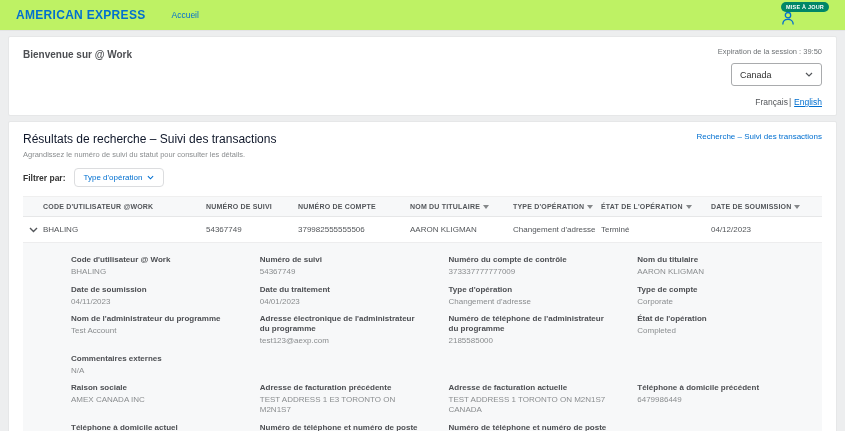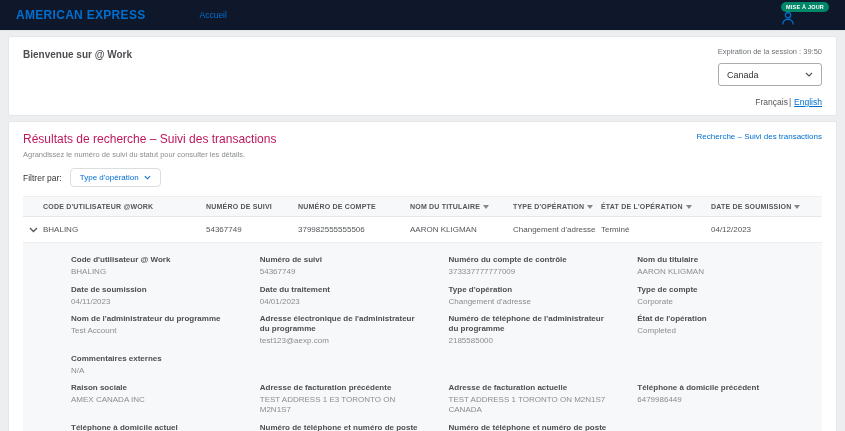--- a/index.html
+++ b/index.html
@@ -7,58 +7,58 @@
   body {
     background:#edeeef;
     font-family:"Liberation Sans", sans-serif;
     color:#53565a;
     overflow:hidden;
   }
   a { cursor:pointer; }
 
   
   .topbar {
-    background:#0f172a; height:31px; display:flex; align-items:center;
-    padding:0 16px; border-bottom:1px solid #e3e4e5;gap:28px;
+    background:#bef264; height:31px; display:flex; align-items:center;
+    padding:0 16px; border-bottom:1px solid #e3e4e5;
   }
   .brand { color:#016fd0; font-weight:bold; font-size:12px; letter-spacing:.3px; }
   .nav-home { margin-left:26px; font-size:8.5px; color:#016fd0; text-decoration:none; }
   .profile { margin-left:auto; position:relative; width:48px; height:28px; }
   .person-icon { position:absolute; left:0; bottom:3px; }
   .badge {
     position:absolute; right:0; top:1px; background:#008767; color:#fff;
     font-size:5.5px; font-weight:bold; padding:2px 5px; border-radius:7px;
     white-space:nowrap; letter-spacing:.2px;
   }
 
   
   .card { background:#fff; margin:5px 8px 0; border:1px solid #e6e7e8; border-radius:2px; }
 
   
   .welcome { display:flex; justify-content:space-between; padding:10px 14px 8px; }
   .welcome h1 { font-size:10px; font-weight:bold; color:#4d4f53; padding-top:2px; }
   .welcome-right { display:flex; flex-direction:column; align-items:flex-end; }
   .session { font-size:7.5px; color:#6e7275;padding-left:20px; }
   .country-select {
-    margin-top:7px; width:104px; height:23px; border:1px solid #a9abad; border-radius:3px;
+    margin-top:7px; width:91px; height:23px; border:1px solid #a9abad; border-radius:3px;
     display:flex; align-items:center; justify-content:space-between;
     padding:0 8px; font-size:9px; color:#333; background:#fff; cursor:pointer;
   }
   .langs { margin-top:11px; font-size:8.5px; color:#53565a; }
   .langs .lang-en { color:#016fd0; text-decoration:underline; margin-left:2px; }
   .langs .sep { margin:0 1px; }
 
   
   .results { padding:10px 14px 6px; }
   .results-head { display:flex; justify-content:space-between; align-items:flex-start; }
-  .results-head h2 { font-size:12px; font-weight:normal; color:#be185d; }
+  .results-head h2 { font-size:12px; font-weight:normal; color:#0f172a; }
   .back-link { font-size:8px; color:#016fd0; }
   .subtitle { font-size:7.5px; color:#8a8d8f; margin-top:4px; }
   .filter-row { margin-top:9px; display:flex; align-items:center; gap:8px; }
-  .filter-label { font-size:8.5px; font-weight:normal; color:#333; }
+  .filter-label { font-size:8.5px; font-weight:bold; color:#333; }
   .chip {
     border:1px solid #dcdddf; border-radius:4px; background:#fff; color:#016fd0;
     font-size:8px; padding:4px 9px; display:flex; align-items:center; gap:5px; cursor:pointer;
     font-family:"Liberation Sans", sans-serif;
   }
 
   
   .table { margin-top:9px; }
   .grid-row { display:grid; grid-template-columns:20px 163px 92px 112px 103px 88px 110px 1fr; align-items:center; }
   .thead { background:#f7f8f9; border-top:1px solid #efefef; border-bottom:1px solid #e6e7e8; }

